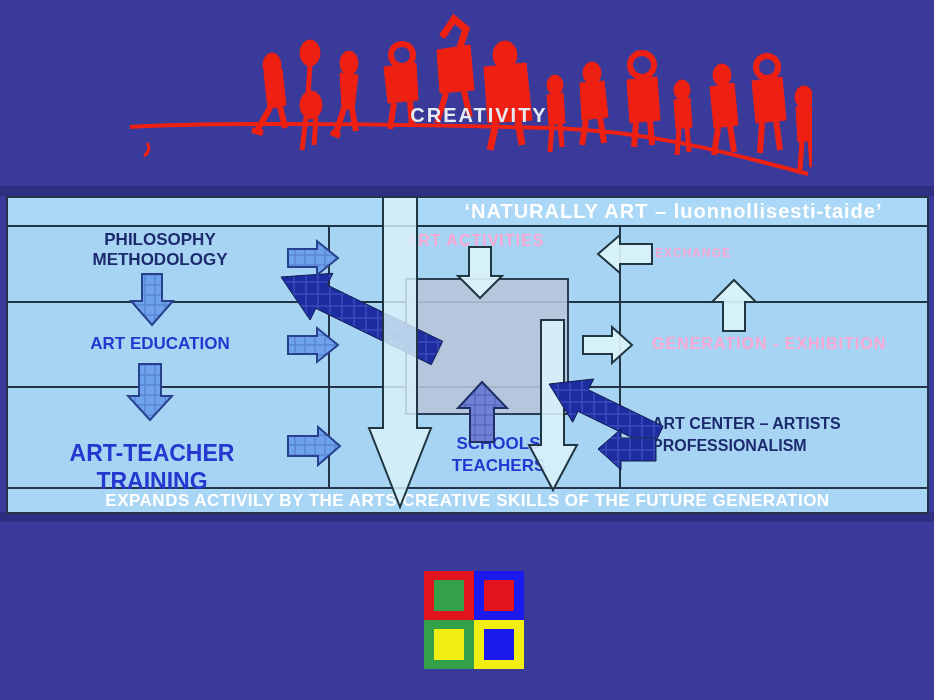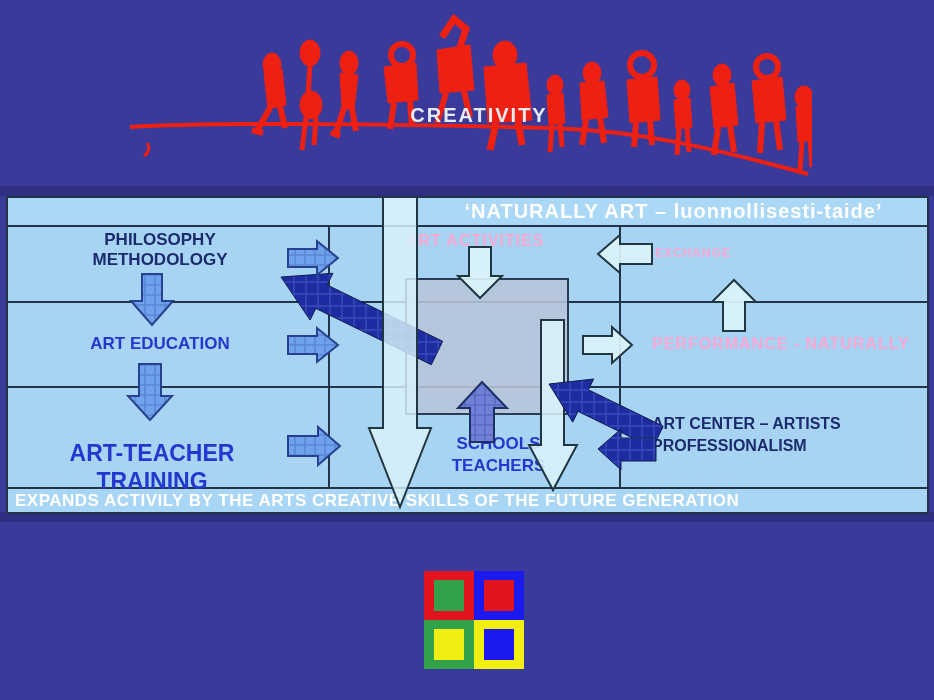--- a/index.html
+++ b/index.html
@@ -24,21 +24,21 @@
   }
   .title-text{
     width:830px;text-align:right;color:#ffffff;font-weight:bold;
     font-size:20px;letter-spacing:1px;
   }
   .banner-strip{
     position:absolute;left:0;top:291px;width:100%;height:23px;background:#a9d6f5;
     display:flex;align-items:center;justify-content:center;
   }
   .banner-text{
-    width:905px;text-align:left;color:#ffffff;font-weight:bold;
+    width:905px;text-align:center;color:#ffffff;font-weight:bold;
     font-size:17px;letter-spacing:0.5px;white-space:nowrap;
   }
   .center-box{
     position:absolute;left:397px;top:80px;width:160px;height:133px;
     background:rgba(184,197,217,0.88);border:2px solid #2c3c55;
   }
   .lbl{position:absolute;font-weight:bold;line-height:1.2;}
   .lbl.navy{color:#1c2a6e;}
   .lbl.blue{color:#2438cf;}
   .lbl.pale{color:#f9a8d4;}
@@ -167,21 +167,21 @@
   <div id="child-text">
     <div>CREATIVITY</div>
   </div>
 
   <div class="lbl blue center" style="left:418px;top:433px;width:105px;font-size:17px;line-height:22px;margin-left:28px;">
     <div>SCHOOLS</div>
     <div>TEACHERS</div>
   </div>
 
   <div class="lbl pale" style="left:655px;top:246px;font-size:12px;letter-spacing:1px;">EXCHANGE</div>
-  <div class="lbl pale" style="left:652px;top:334px;font-size:16px;letter-spacing:1px;">PERFORMANCE - NATURALLY</div>
+  <div class="lbl pale" style="left:652px;top:334px;font-size:16px;letter-spacing:1px;">GENERATION - EXHIBITION</div>
   <div class="lbl navy" style="left:652px;top:413px;font-size:16px;line-height:22px;">
     <div>ART CENTER – ARTISTS</div>
     <div>PROFESSIONALISM</div>
   </div>
 
   <svg id="arrows" width="934" height="700" viewBox="0 0 934 700">
     <defs>
       <pattern id="pat-blue" width="10" height="10" patternUnits="userSpaceOnUse">
         <rect width="10" height="10" fill="#6fa2ec"></rect>
         <path d="M0,5 H10 M5,0 V10" stroke="rgba(40,70,160,0.30)" stroke-width="1.5"></path>

